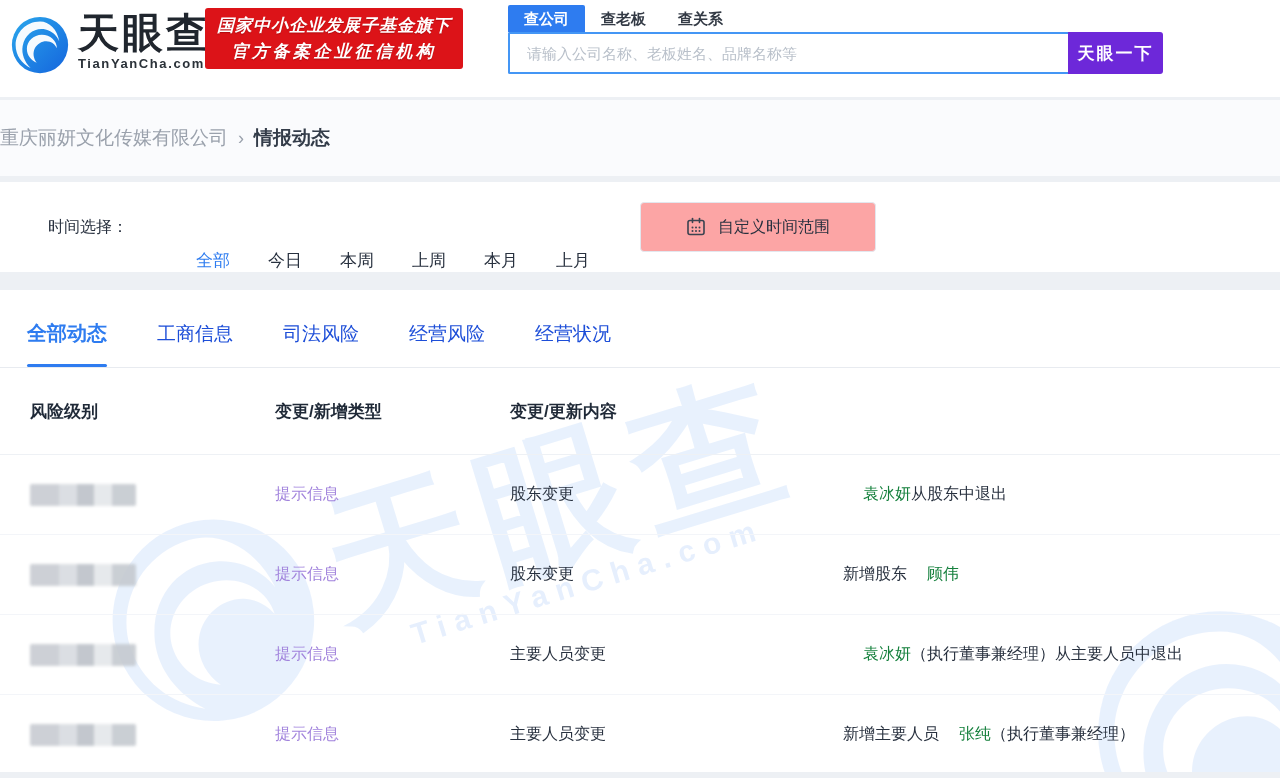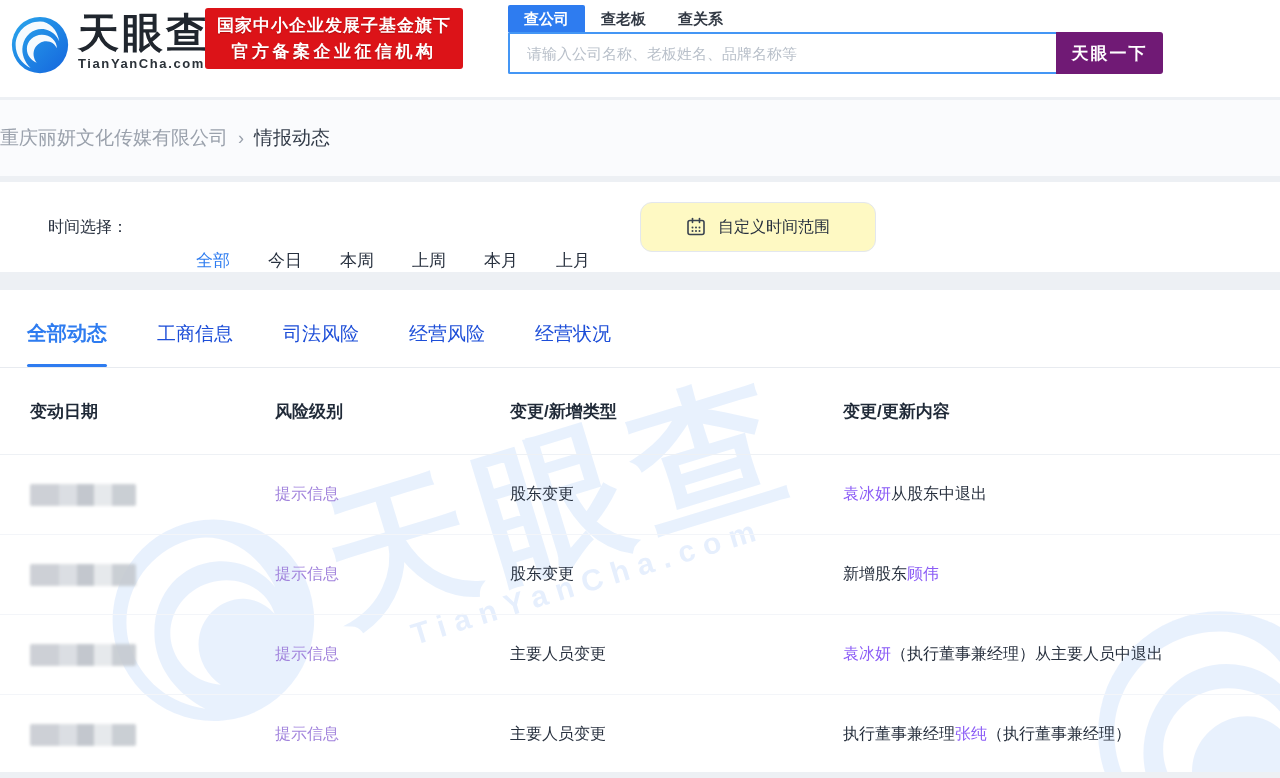--- a/index.html
+++ b/index.html
@@ -8,50 +8,50 @@
 
   
   .header { position:relative; width:1280px; height:97px; background:#fff; }
   .logo { position:absolute; left:10px; top:11px; display:flex; align-items:flex-start; cursor:pointer; }
   .logo-mark { width:60px; height:60px; margin-top:4px; }
   .logo-text { margin-left:8px; }
   .logo-title { font-size:41px; font-weight:700; color:#20262e; letter-spacing:3px; line-height:44px; }
   .logo-sub { font-size:13px; font-weight:700; color:#2a3138; letter-spacing:1.6px; margin-top:1px; }
   .banner { position:absolute; left:205px; top:8px; width:258px; height:61px; background:#dc1318;
             border-radius:3px; color:#fff; text-align:center; font-weight:700; font-size:17px;
-            display:flex; flex-direction:column; justify-content:center; text-shadow:0 1px 1px rgba(120,0,0,.45); }
+            display:flex; flex-direction:column; justify-content:center; text-shadow:0 1px 1px rgba(120,0,0,.45);font-style:italic; }
   .banner div:first-child { letter-spacing:1px; line-height:26px; }
   .banner div:last-child  { letter-spacing:3.5px; line-height:26px; }
 
   .search { position:absolute; left:508px; top:5px; width:655px; }
   .search-tabs { display:flex; align-items:flex-end; height:27px; }
   .search-tab { font-size:15px; color:#333a45; font-weight:600; padding:0 16px; line-height:27px; cursor:pointer; }
   .search-tab.active { background:#2e7cf0; color:#fff; border-radius:2px 2px 0 0;margin-top:12px; }
   .search-box { display:flex; height:42px; }
   .search-box input { flex:1; height:42px; border:2px solid #4496f5; border-right:none; border-radius:2px 0 0 2px;
                       padding:0 17px; font-size:15px; color:#333; outline:none; font-family:inherit; }
   .search-box input::placeholder { color:#b9c0ca; }
-  .search-btn { width:107px; height:42px; background:#701a75; color:#fff; font-size:17px; font-weight:700;
+  .search-btn { width:95px; height:42px; background:#6d28d9; color:#fff; font-size:17px; font-weight:700;
                 border:none; border-radius:0 3px 3px 0; letter-spacing:2px; cursor:pointer; font-family:inherit; }
 
   
   .breadcrumb-bar { width:1280px; height:76px; margin-top:3px; background:#fafbfd;
                     display:flex; align-items:center; font-size:19px; }
   .bc-company { color:#9aa1ac; cursor:pointer; }
   .bc-sep { color:#9aa1ac; margin:0 10px; font-size:18px; }
-  .bc-current { color:#333c49; font-weight:400;text-align:center; }
+  .bc-current { color:#333c49; font-weight:700;text-align:center; }
 
   
   .time-card { position:relative; width:1280px; height:90px; margin-top:6px; background:#fff; }
   .time-label { position:absolute; left:48px; top:50%; transform:translateY(-50%); font-size:16px; color:#28313f; }
   .time-options { position:absolute; left:196px; top:0; height:100%; display:flex; align-items:flex-end; gap:38px; }
   .time-option { font-size:17px; color:#28313f; cursor:pointer; }
   .time-option.active { color:#2e7cf0; }
-  .custom-range { position:absolute; left:640px; top:20px; width:236px; height:50px; background:#fef9c3;
-                  border:1px solid #e3e7ee; border-radius:12px; display:flex; align-items:center;
+  .custom-range { position:absolute; left:640px; top:20px; width:236px; height:50px; background:#fca5a5;
+                  border:1px solid #e3e7ee; border-radius:4px; display:flex; align-items:center;
                   justify-content:center; gap:12px; font-size:16px; color:#28313f; cursor:pointer; font-family:inherit; }
 
   
   .main-card { position:relative; width:1280px; height:482px; margin-top:18px; background:#fff; overflow:hidden; }
   .main-tabs { position:relative; display:flex; align-items:flex-end; gap:50px; padding:26px 0 0 27px;
                height:78px; border-bottom:1px solid #e8ebf0; z-index:1; }
   .category-tab { position:relative; font-size:19px; color:#1d4ed8; padding-bottom:20px; cursor:pointer; }
   .category-tab.active { color:#2e7cf0; font-weight:700; font-size:20px; }
   .category-tab.active::after { content:""; position:absolute; left:0; right:0; bottom:0; height:3px;
                                 background:#2e7cf0; border-radius:2px; }
@@ -59,21 +59,21 @@
   .t-head, .t-row { display:grid; grid-template-columns:245px 235px 333px 1fr; padding-left:30px;
                     align-items:center; position:relative; z-index:1; }
   .t-head { height:86px; font-size:17px; font-weight:700; color:#1f2937; }
   .t-row { height:80px; font-size:16px; border-top:1px solid #f3f5f9; }
   .t-row:first-child { border-top:1px solid #eef1f5; }
   .blur-date { width:106px; height:22px; border-radius:2px; filter:blur(1.6px); opacity:.9;
                background:linear-gradient(90deg,#c8ccd2 0 27%,#d8dbe0 27% 44%,#bdc2c9 44% 60%,#e4e7ea 60% 77%,#c5cad0 77% 100%); }
   .risk { color:#a183dc; }
   .type { color:#28313f; }
   .content span { color:#28313f; }
-  .content span.link { color:#8b5cf6; cursor:pointer; }
+  .content span.link { color:#15803d; cursor:pointer;margin-left:20px; }
 
   
   .wm { position:absolute; z-index:0; pointer-events:none; }
   .wm-main { left:95px; top:150px; display:flex; align-items:center; gap:18px; transform:rotate(-17deg); }
   .wm-main .wm-swirl { width:215px; height:215px; opacity:.10; }
   .wm-stack { display:flex; flex-direction:column; }
   .wm-title { font-size:148px; font-weight:700; color:rgba(46,124,240,.11); letter-spacing:12px; line-height:150px; }
   .wm-sub { font-size:30px; font-weight:600; color:rgba(46,124,240,.12); letter-spacing:9px; margin:-6px 0 0 60px; }
   .wm-br { right:-70px; bottom:-95px; }
   .wm-br .wm-swirl { width:260px; height:260px; opacity:.10; }
@@ -182,21 +182,20 @@
     <div class="main-tabs">
         <div class="category-tab active">全部动态</div>
         <div class="category-tab">工商信息</div>
         <div class="category-tab">司法风险</div>
         <div class="category-tab">经营风险</div>
         <div class="category-tab">经营状况</div>
       </div>
 
     <div class="table">
       <div class="t-head">
-        <div>变动日期</div>
         <div>风险级别</div>
         <div>变更/新增类型</div>
         <div>变更/更新内容</div>
       </div>
       <div class="t-body">
   <div class="t-row">
     <div class="cell">
               <div class="blur-date"></div>
             </div>
     <div class="cell risk">提示信息</div>
@@ -221,19 +220,19 @@
     <div class="cell type">主要人员变更</div>
     <div class="cell content"><span class="link">袁冰妍</span><span>（执行董事兼经理）从主要人员中退出</span></div>
   </div>
 
   <div class="t-row">
     <div class="cell">
               <div class="blur-date"></div>
             </div>
     <div class="cell risk">提示信息</div>
     <div class="cell type">主要人员变更</div>
-    <div class="cell content"><span>执行董事兼经理</span><span class="link">张纯</span><span>（执行董事兼经理）</span></div>
+    <div class="cell content"><span>新增主要人员</span><span class="link">张纯</span><span>（执行董事兼经理）</span></div>
   </div>
 </div>
     </div>
   </section>
 
 </div>
 
 </body></html>

